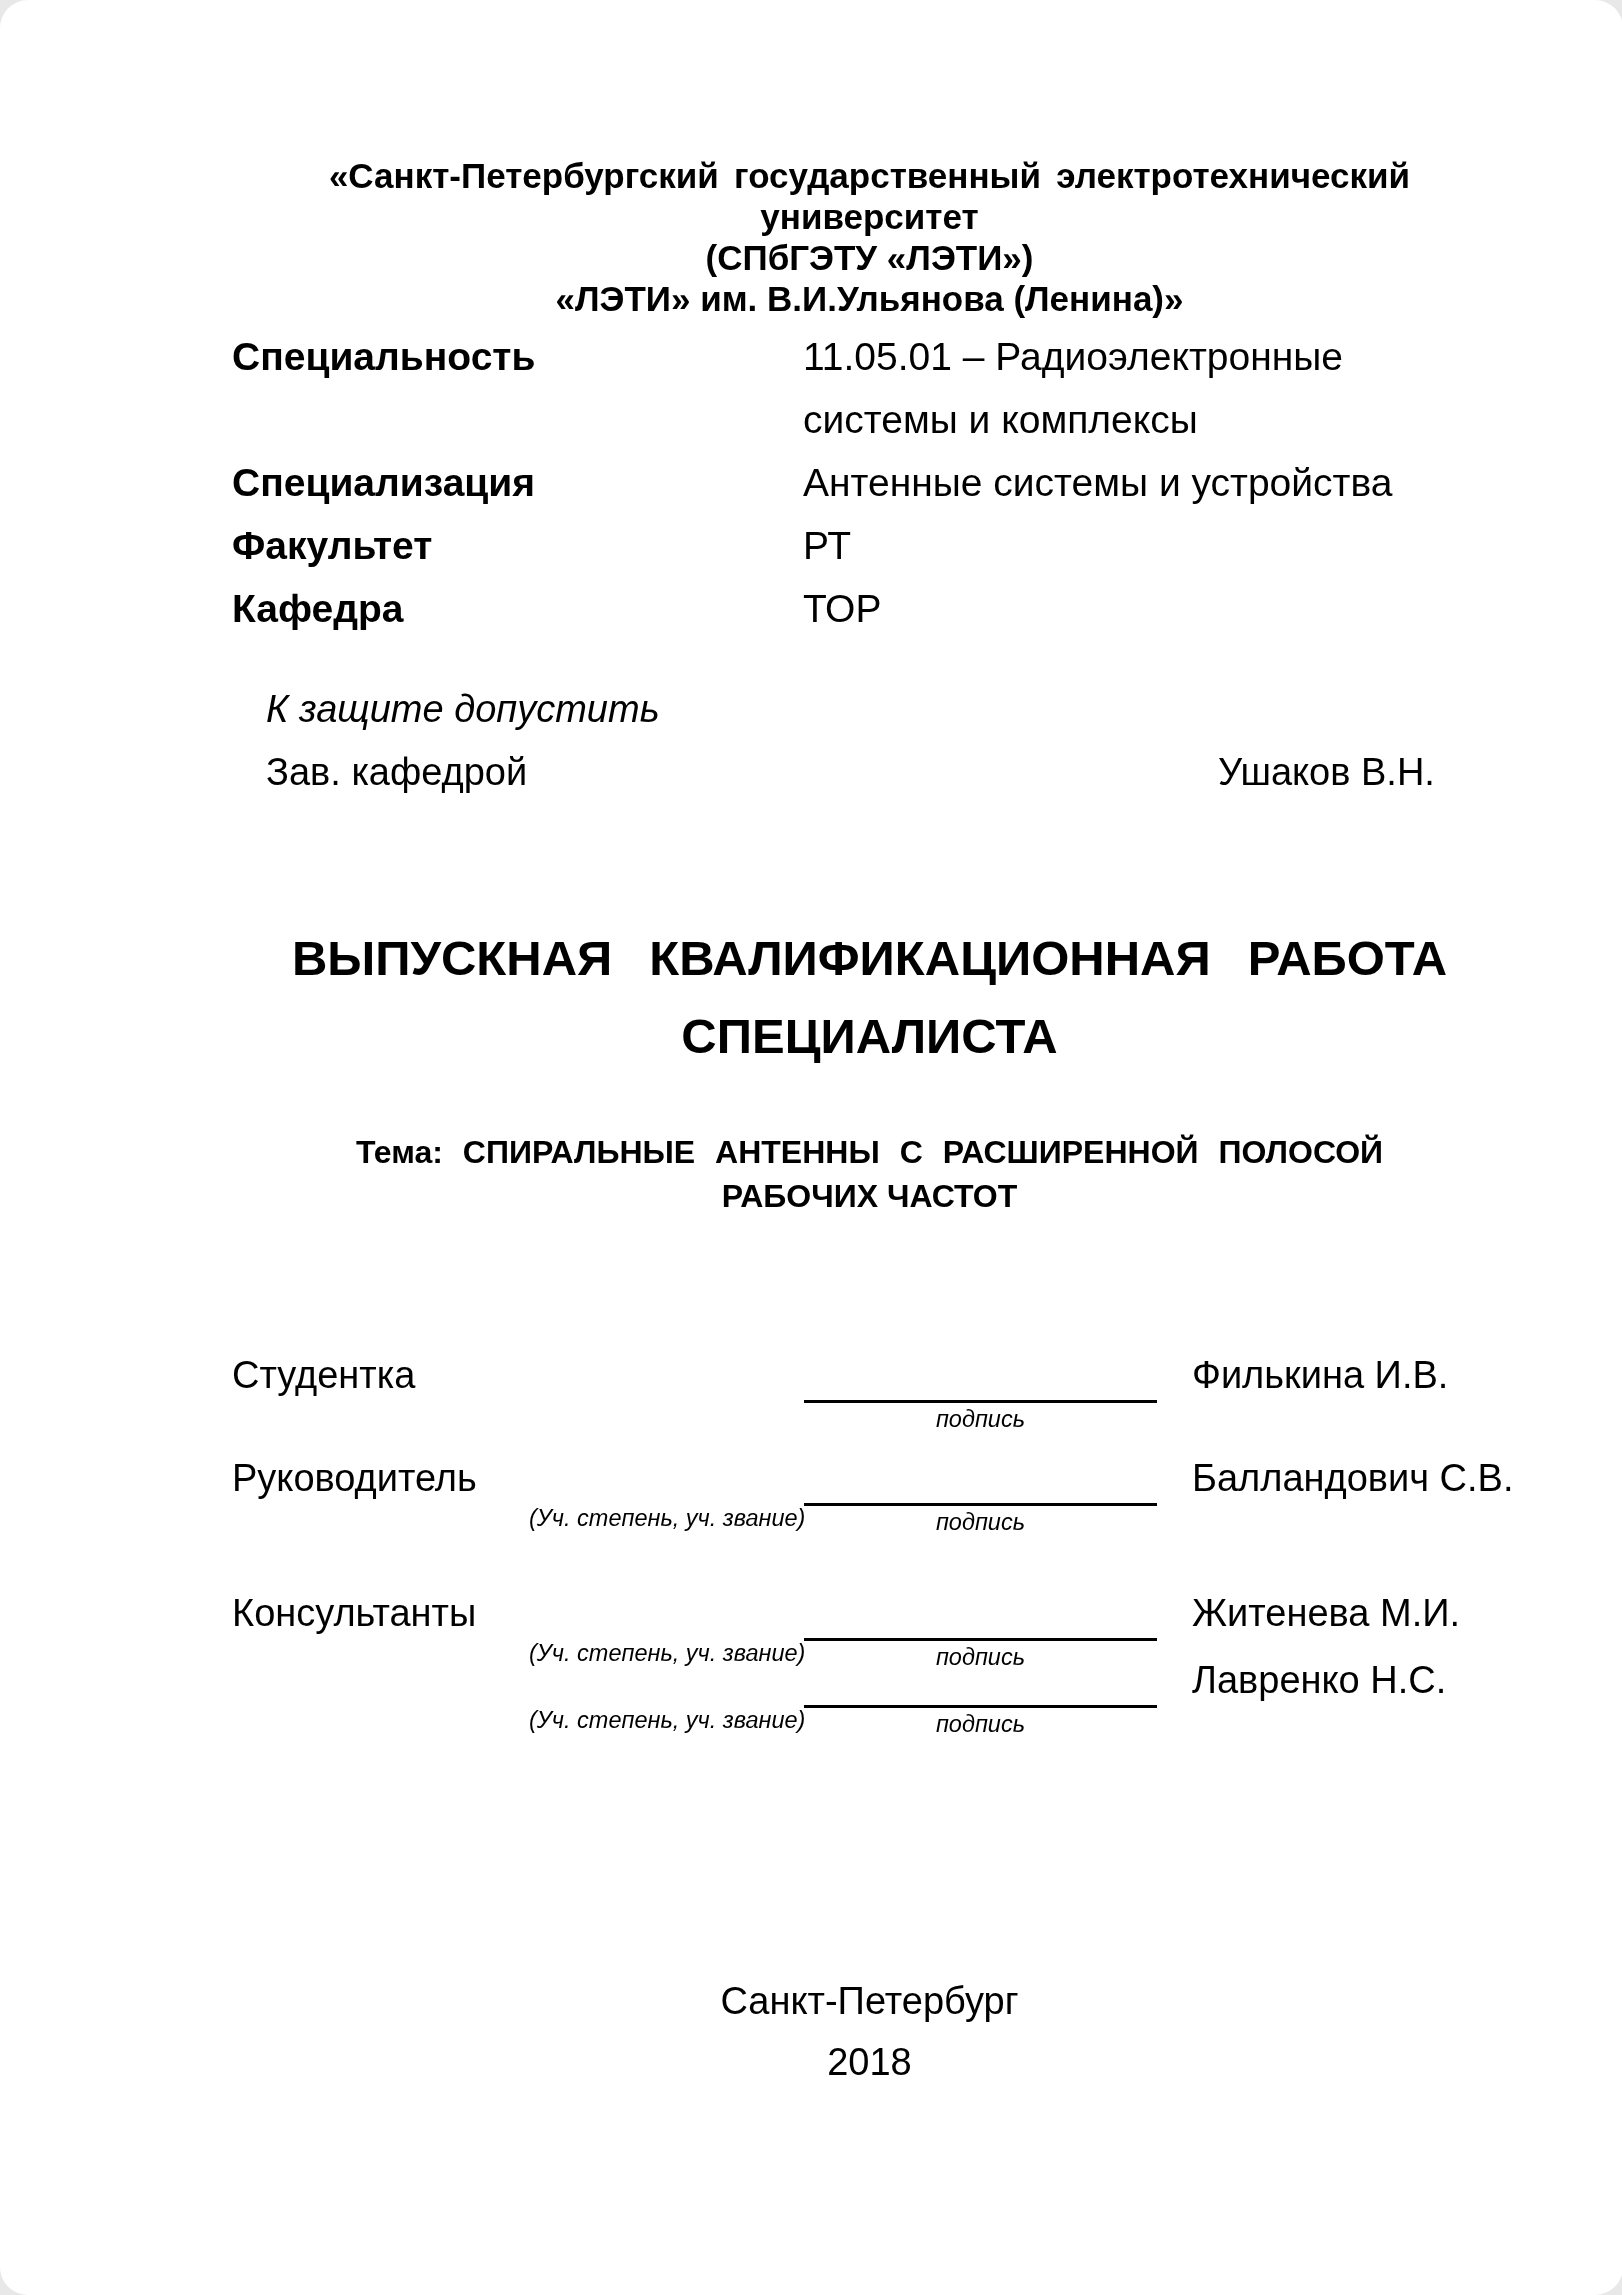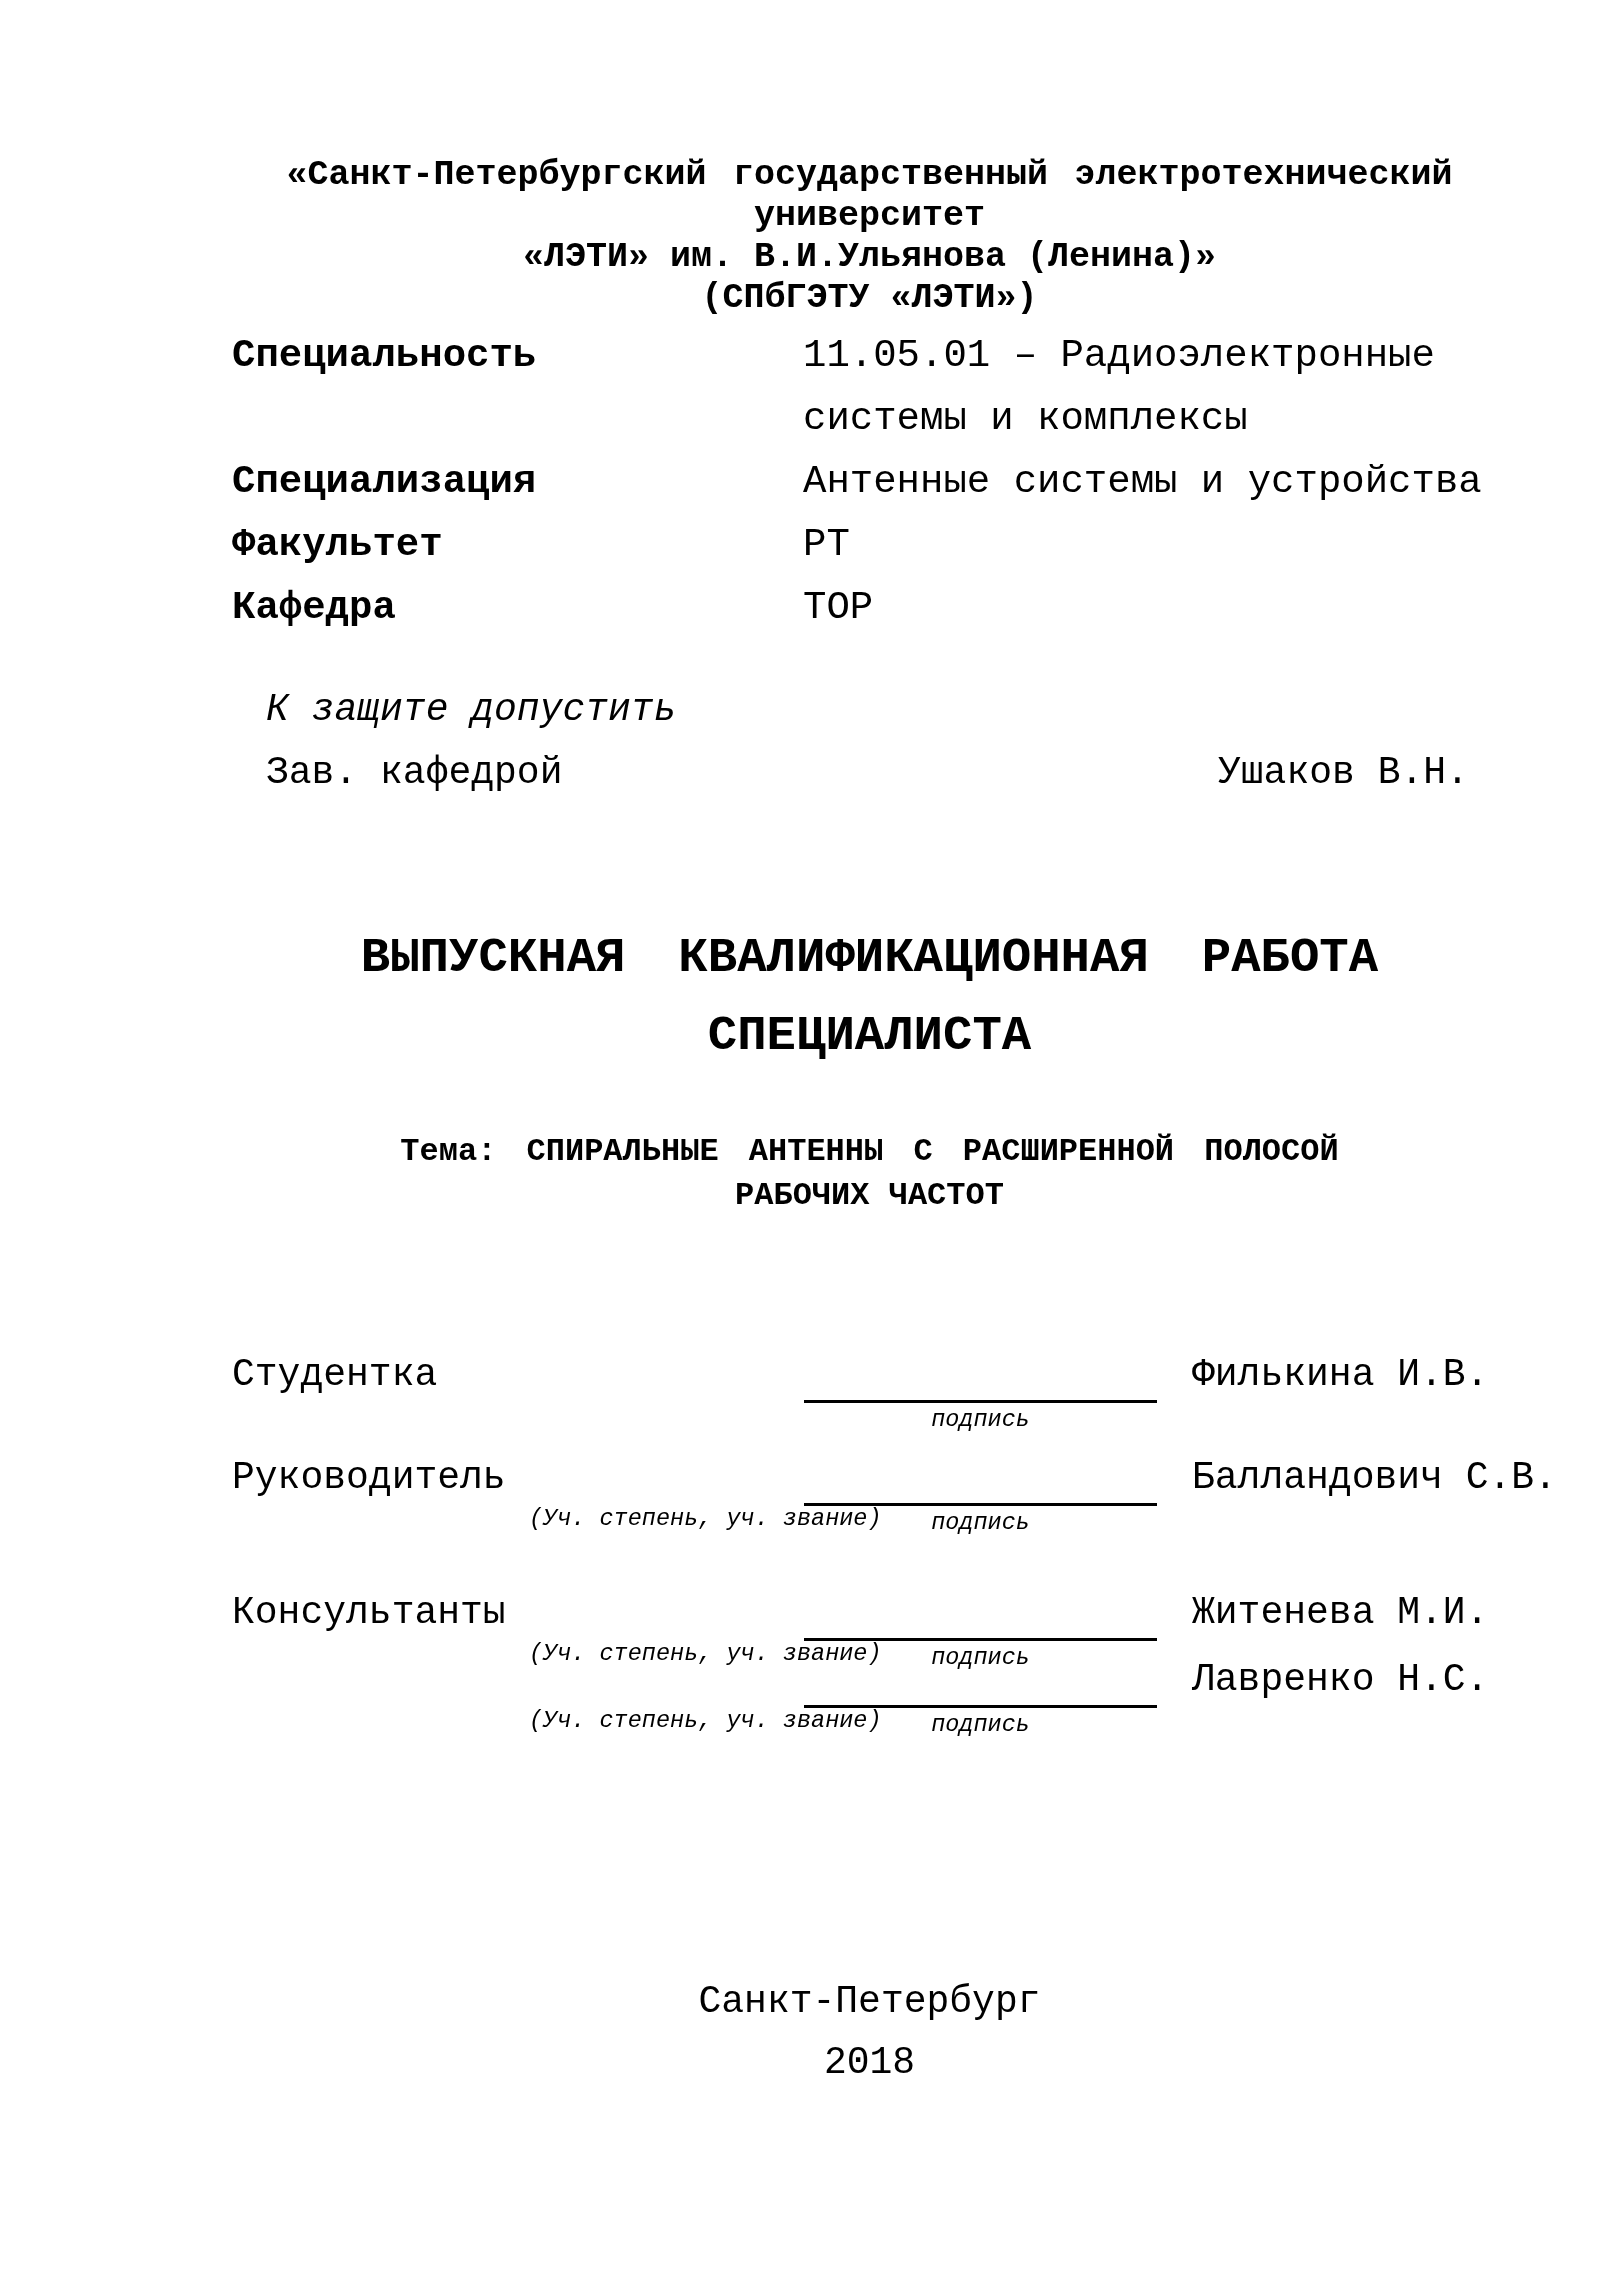--- a/index.html
+++ b/index.html
@@ -2,22 +2,23 @@
 <html style="font-size:12.6px"><head>
 <meta charset="utf-8">
 <style>
   html, body { margin: 0; padding: 0; background: #e8e8e8; }
   .page {
     position: relative;
     width: 1623px;
     height: 2295px;
     background: #ffffff;
     color: #000000;
-    font-family: Liberation Mono, monospace;
+    font-family: Liberation Sans, sans-serif;
     overflow: hidden;
+    border-radius: 28px;
   }
   
   .header {
     position: absolute;
     top: 155px; left: 232px; width: 1275px;
     text-align: center;
     font-weight: bold;
     font-size: 35px;
     line-height: 41px;
   }
@@ -99,22 +100,22 @@
     line-height: 61px;
   }
 </style>
 </head>
 <body>
 
 <div class="page">
 
   <div class="header">
     <div class="l1">«Санкт-Петербургский государственный электротехнический университет</div>
+    <div>(СПбГЭТУ «ЛЭТИ»)</div>
     <div>«ЛЭТИ» им. В.И.Ульянова (Ленина)»</div>
-    <div>(СПбГЭТУ «ЛЭТИ»)</div>
   </div>
 
   <div class="details">
     <div class="row">
       <div class="dlabel">Специальность</div>
       <div class="dvalue">11.05.01 – Радиоэлектронные системы и комплексы</div>
     </div>
     <div class="row">
       <div class="dlabel">Специализация</div>
       <div class="dvalue">Антенные системы и устройства</div>

